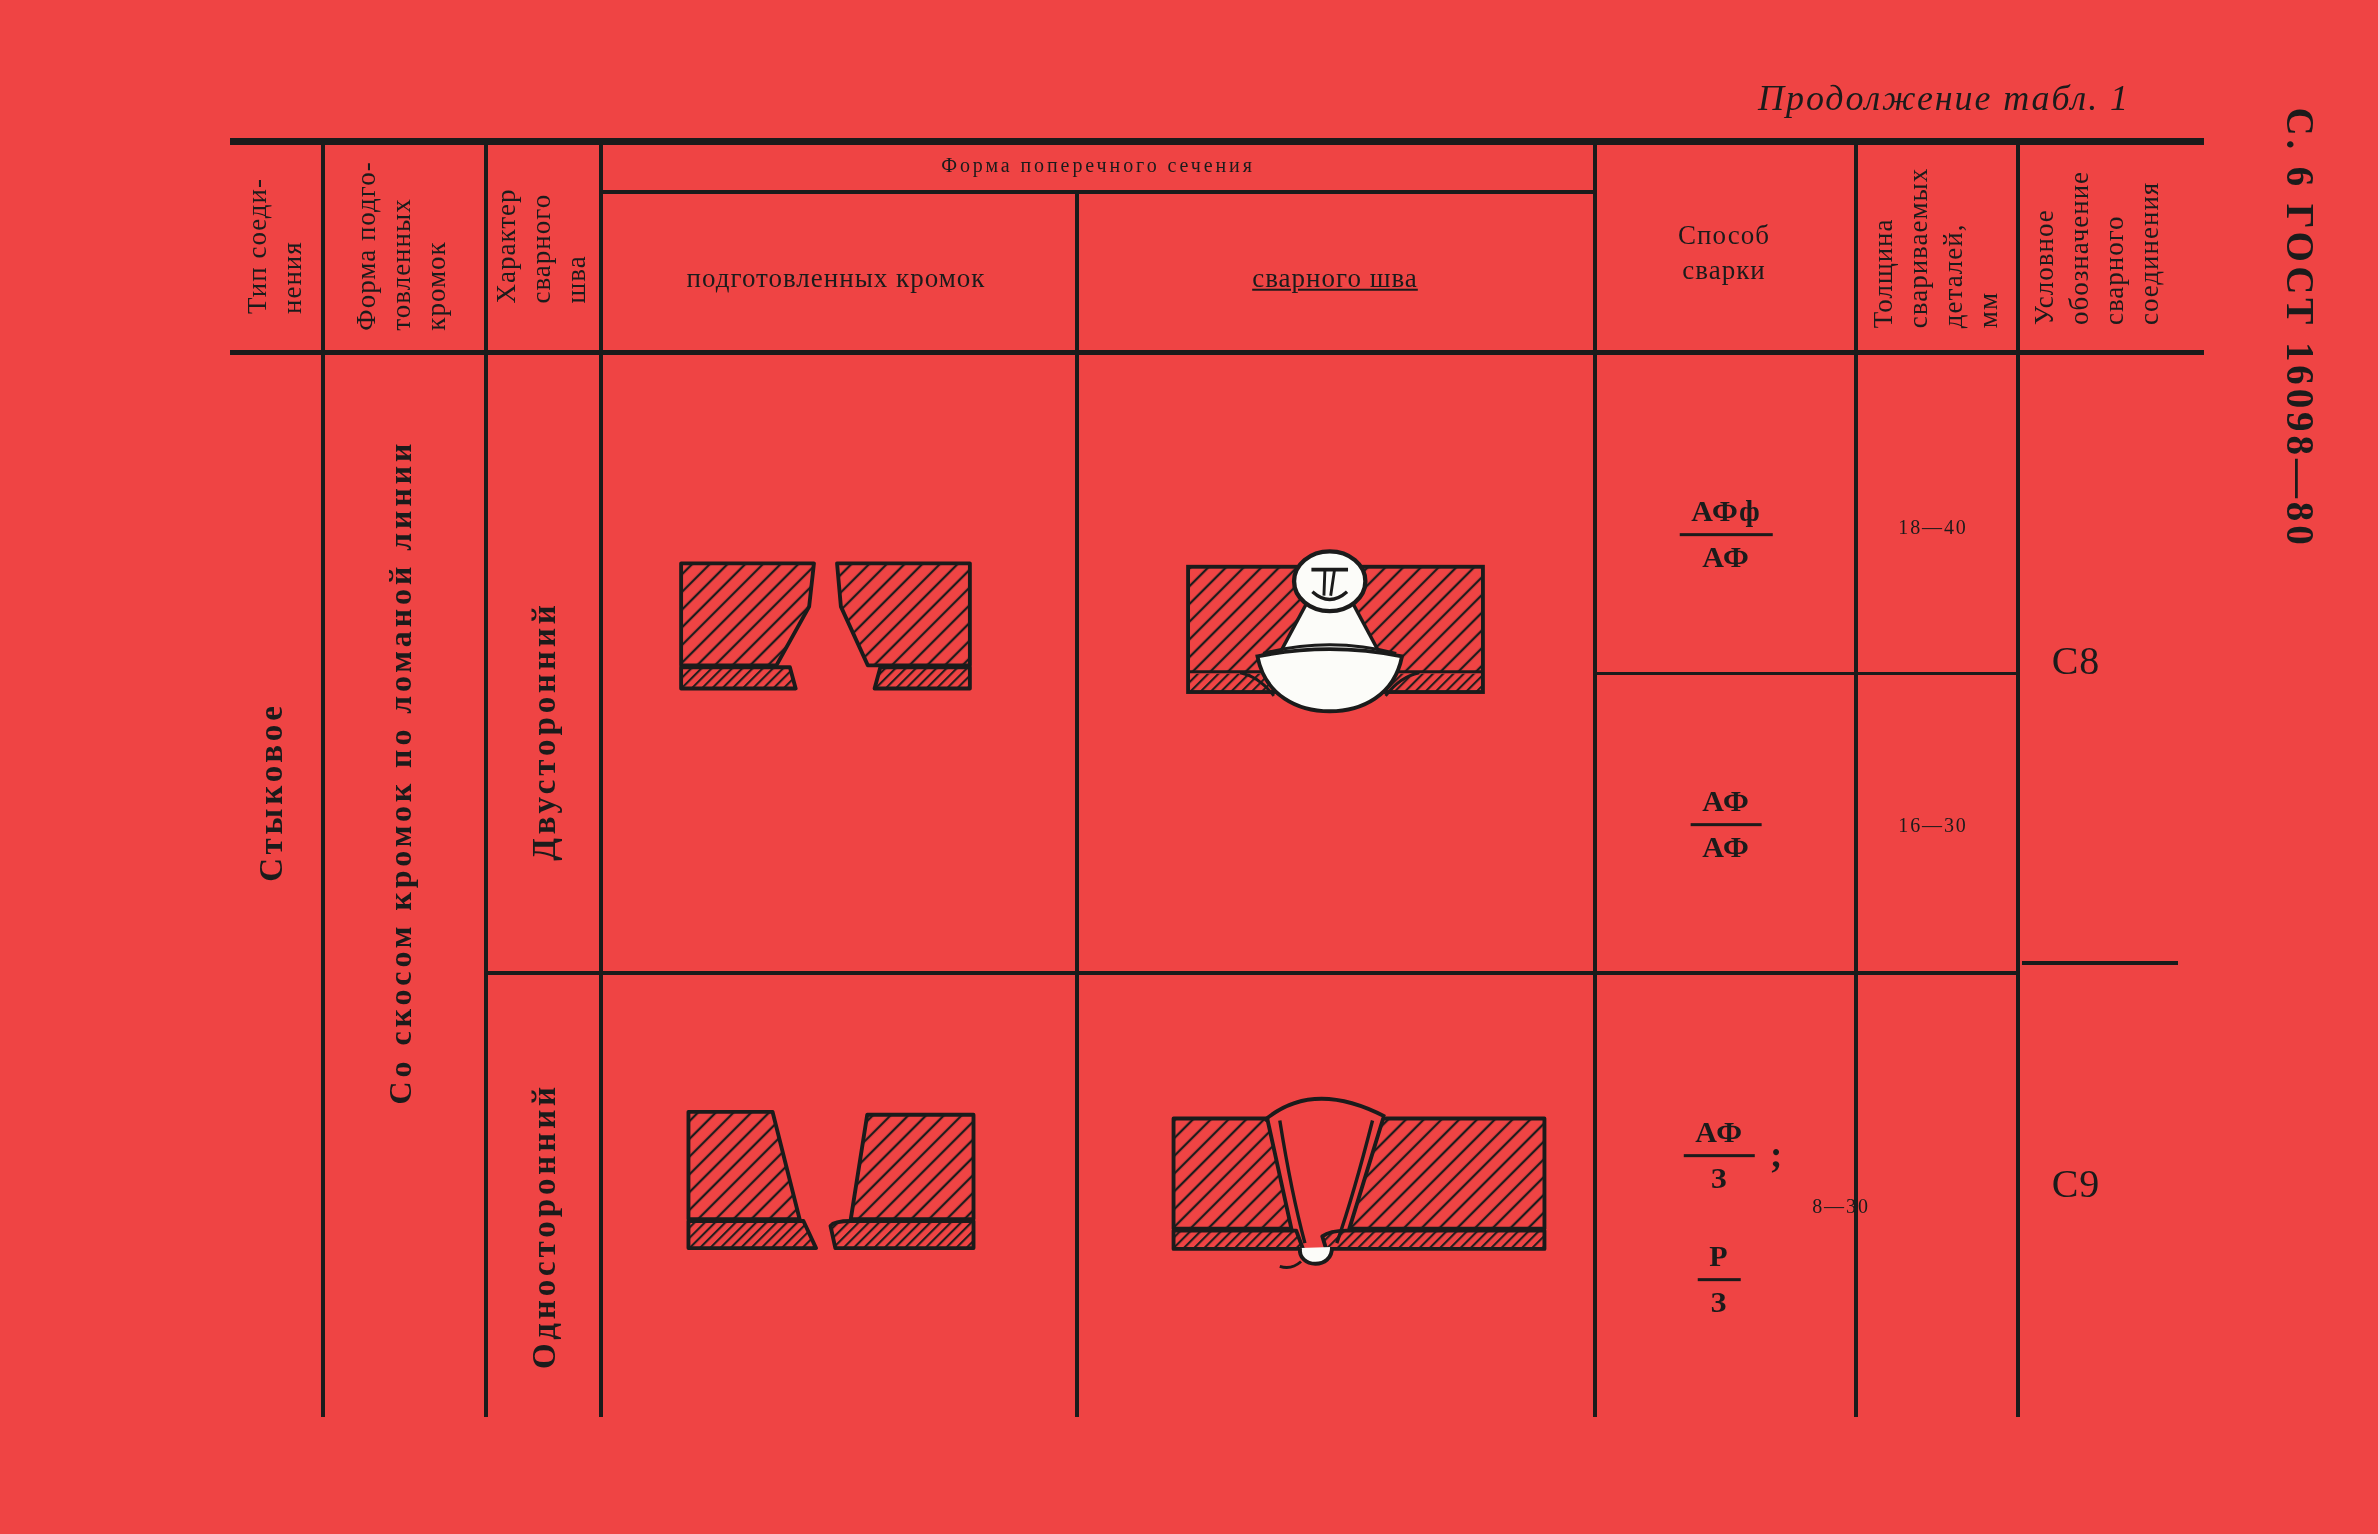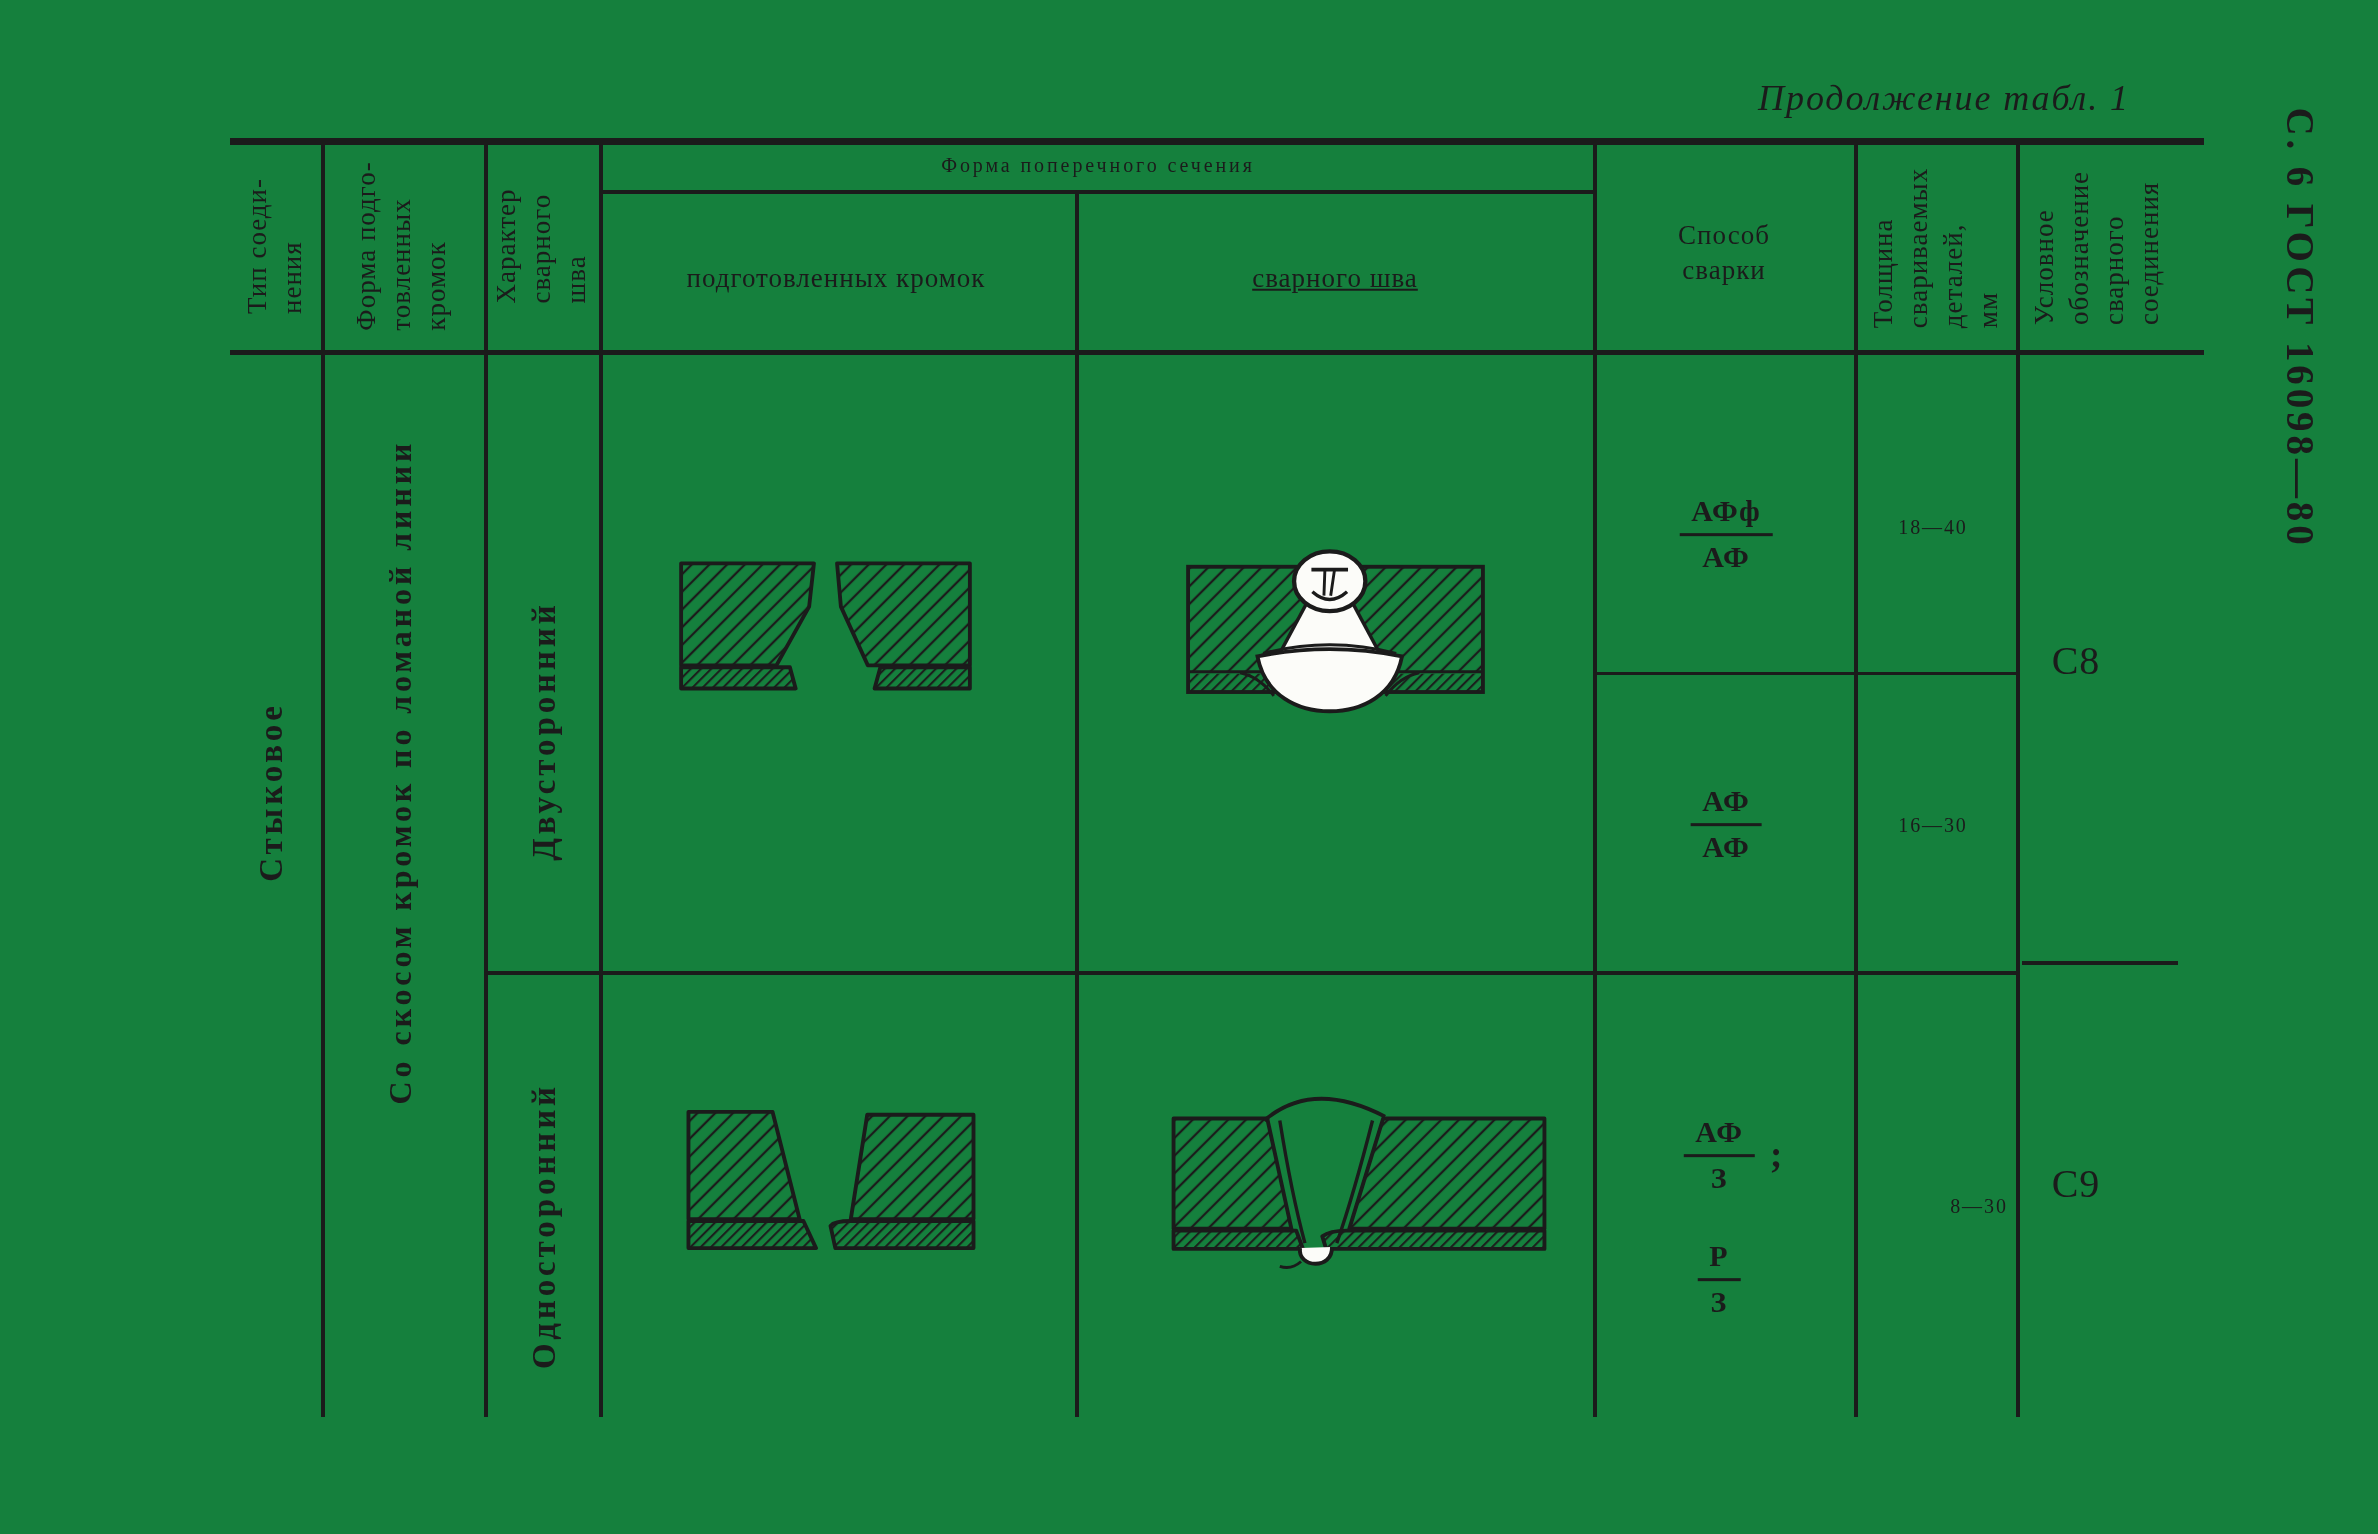--- a/index.html
+++ b/index.html
@@ -1,19 +1,19 @@
 <!DOCTYPE html>
 <html><head>
 <meta charset="utf-8">
 <style>
   html,body{margin:0;padding:0;background:#e8e8e4;}
   .page{
     position:relative;
     width:2378px;height:1534px;
-    background:#15803d;
+    background:#ef4444;
     font-family:"Liberation Serif","DejaVu Serif",serif;
     color:#1b1b1b;
     overflow:hidden;
   }
   .hl,.vl{position:absolute;background:#1b1b1b;}
   .txt{position:absolute;transform:translate(-50%,-50%);white-space:pre-line;text-align:center;line-height:1.28;}
   .rot{position:absolute;transform:translate(-50%,-50%) rotate(-90deg);white-space:pre-line;line-height:1.3;}
   .rot-cw{position:absolute;transform:translate(-50%,-50%) rotate(90deg);white-space:nowrap;}
   .hdr{font-size:27px;letter-spacing:1px;text-align:left;}
   .hdr-c{font-size:27px;letter-spacing:1px;}
@@ -161,17 +161,17 @@
         <span class="den">З</span>
       </span>
     <span class="semi">;</span>
   </div>
   <div class="frac-wrap" style="left:1719px;top:1279px;">
     <span class="frac">
         <span class="num">Р</span>
         <span class="den">З</span>
       </span>
   </div>
-  <div class="txt val" style="left:1979px;top:1207px;">8—30</div>
+  <div class="txt val" style="left:1841px;top:1207px;">8—30</div>
   <div class="txt desig" style="left:2076px;top:1168px;">С9</div>
 
 </div>
 
 
 </body></html>

